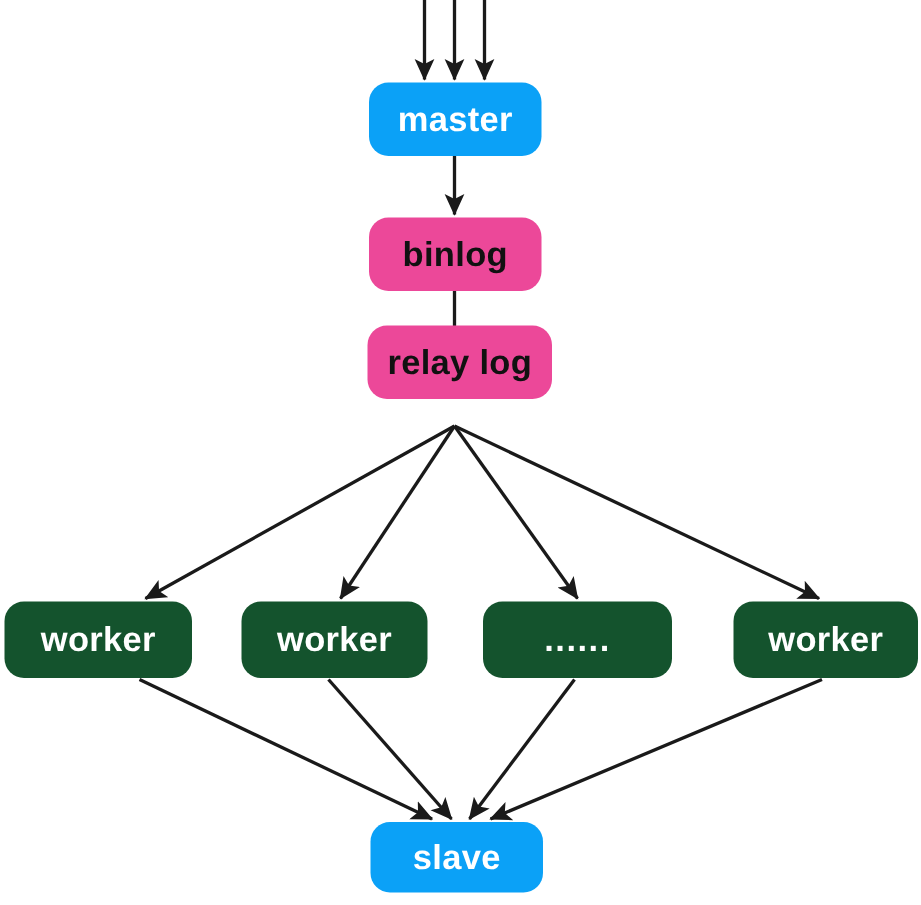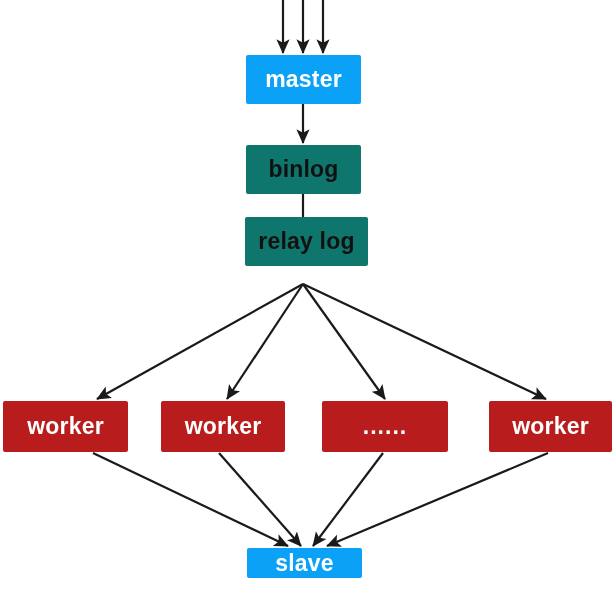--- a/index.html
+++ b/index.html
@@ -23,38 +23,38 @@
     top: 0;
     width: 614px;
     height: 603px;
   }
   .node {
     position: absolute;
     box-sizing: border-box;
     display: flex;
     align-items: center;
     justify-content: center;
-    border-radius: 2px;
+    border-radius: 13px;
     font-size: 23px;
     font-weight: 700;
     letter-spacing: 0.2px;
     line-height: 1;
     white-space: nowrap;
     z-index: 2;
   }
   .node-blue {
     background: #0ba1f7;
     color: #ffffff;
   }
   .node-amber {
-    background: #0f766e;
+    background: #ec4899;
     color: #111111;
   }
   .node-green {
-    background: #b91c1c;
+    background: #14532d;
     color: #ffffff;
   }
   .node-dots {
     font-size: 23px;
     letter-spacing: 1px;
   }
 </style>
 </head>
 <body>
 
@@ -98,18 +98,18 @@
       </div>
       <div class="node node-green" style="left: 161px; top: 401px; width: 124px; height: 51px;">
         <span>worker</span>
       </div>
       <div class="node node-green node-dots" style="left: 322px; top: 401px; width: 126px; height: 51px;">
         <span>......</span>
       </div>
       <div class="node node-green" style="left: 489px; top: 401px; width: 123px; height: 51px;">
         <span>worker</span>
       </div>
-      <div class="node node-blue" style="left: 247px; top: 548px; width: 115px; height: 30px;">
+      <div class="node node-blue" style="left: 247px; top: 548px; width: 115px; height: 47px;">
         <span>slave</span>
       </div>
     </div>
 
 </div>
 
 </body></html>

